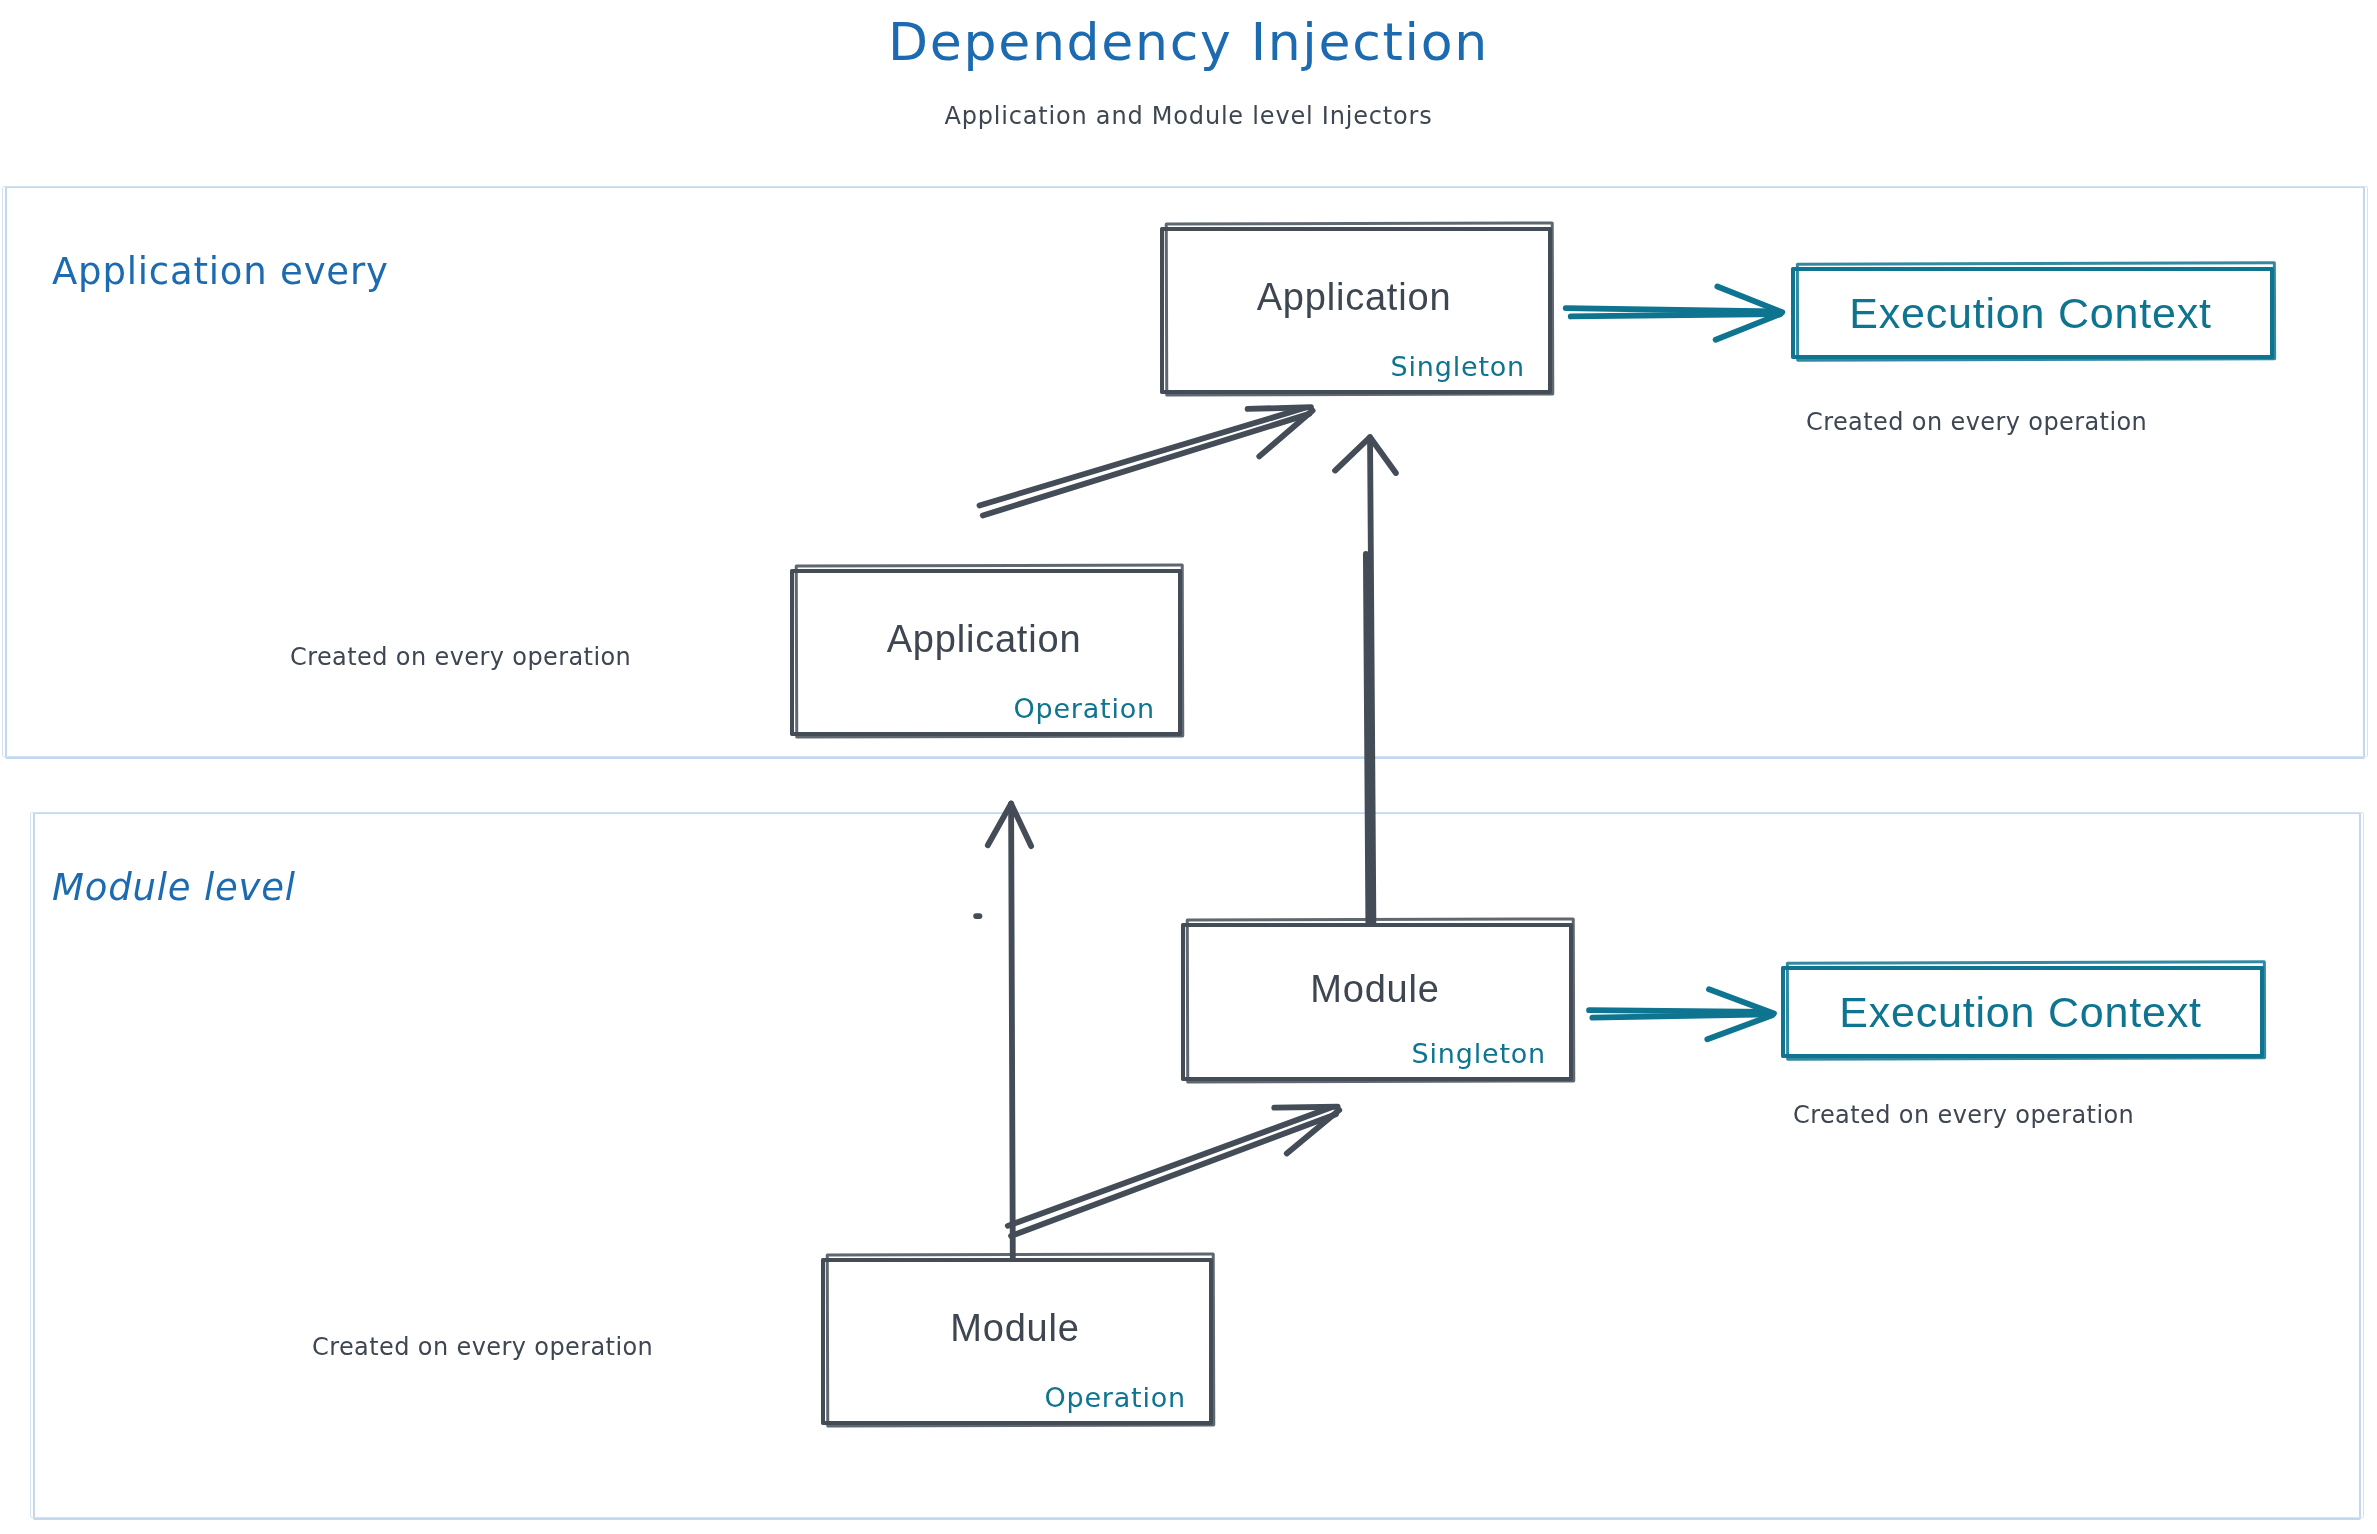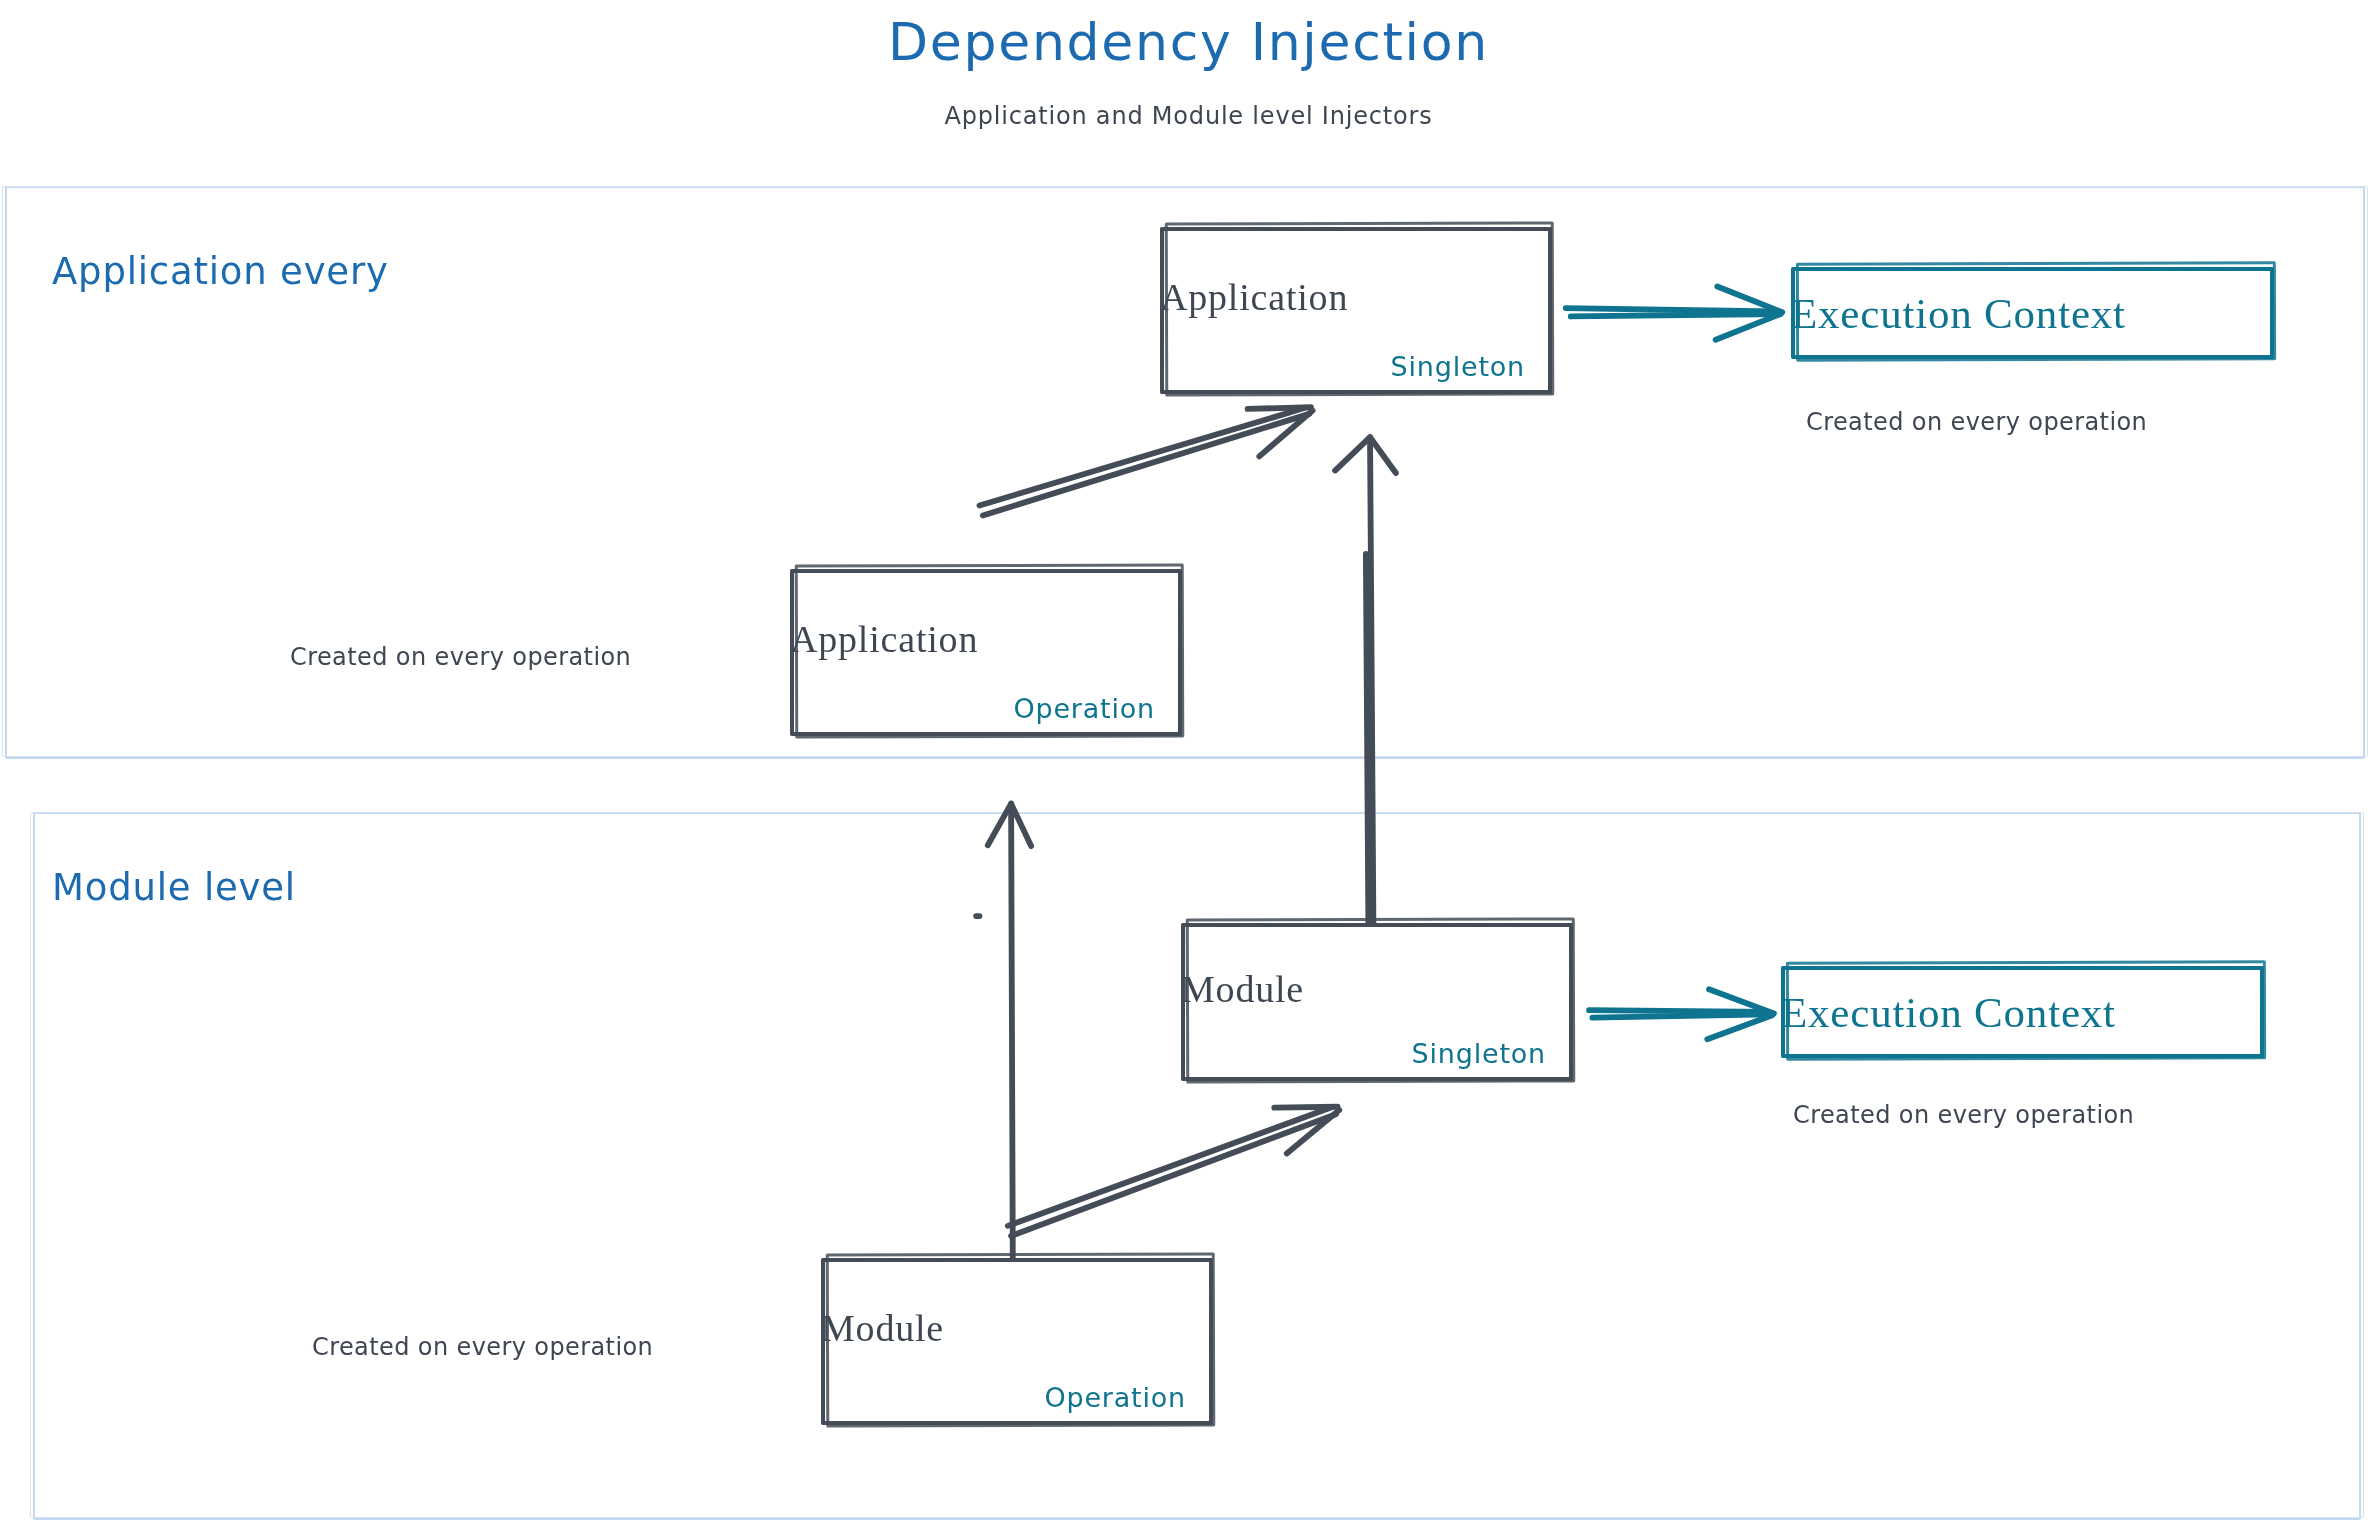--- a/index.html
+++ b/index.html
@@ -67,21 +67,21 @@
 
   .panel-label {
     position: absolute;
     font-family: "DejaVu Sans", sans-serif;
     font-size: 37px;
     color: #1c6bb0;
     letter-spacing: 0.8px;
     white-space: nowrap;
   }
   #label-app    { left: 52px;  top: 250px; }
-  #label-module { left: 52px;  top: 866px; }
+  #label-module { left: 52px;  top: 866px; font-style: italic; }
 
   
   .node {
     position: absolute;
     background: #ffffff;
   }
   .node .frame {
     position: absolute;
     inset: 0;
     border: 4.2px solid #434c57;
@@ -95,22 +95,22 @@
     border: 3.3px solid #434c57;
     border-radius: 1.7px;
     opacity: .85;
     transform: rotate(-0.18deg);
   }
   .node .main-label {
     position: absolute;
     left: 0; right: 4px;
     top: 42%;
     transform: translateY(-50%);
-    text-align: left;
-    font-family: Liberation Serif, serif;
+    text-align: center;
+    font-family: Liberation Sans, sans-serif;
     font-size: 38px;
     color: #3e4651;
     letter-spacing: 0.8px;
     white-space: nowrap;
   }
   .node .sub-label {
     position: absolute;
     right: 27px;
     bottom: 11.7px;
     font-family: "DejaVu Sans", sans-serif;

